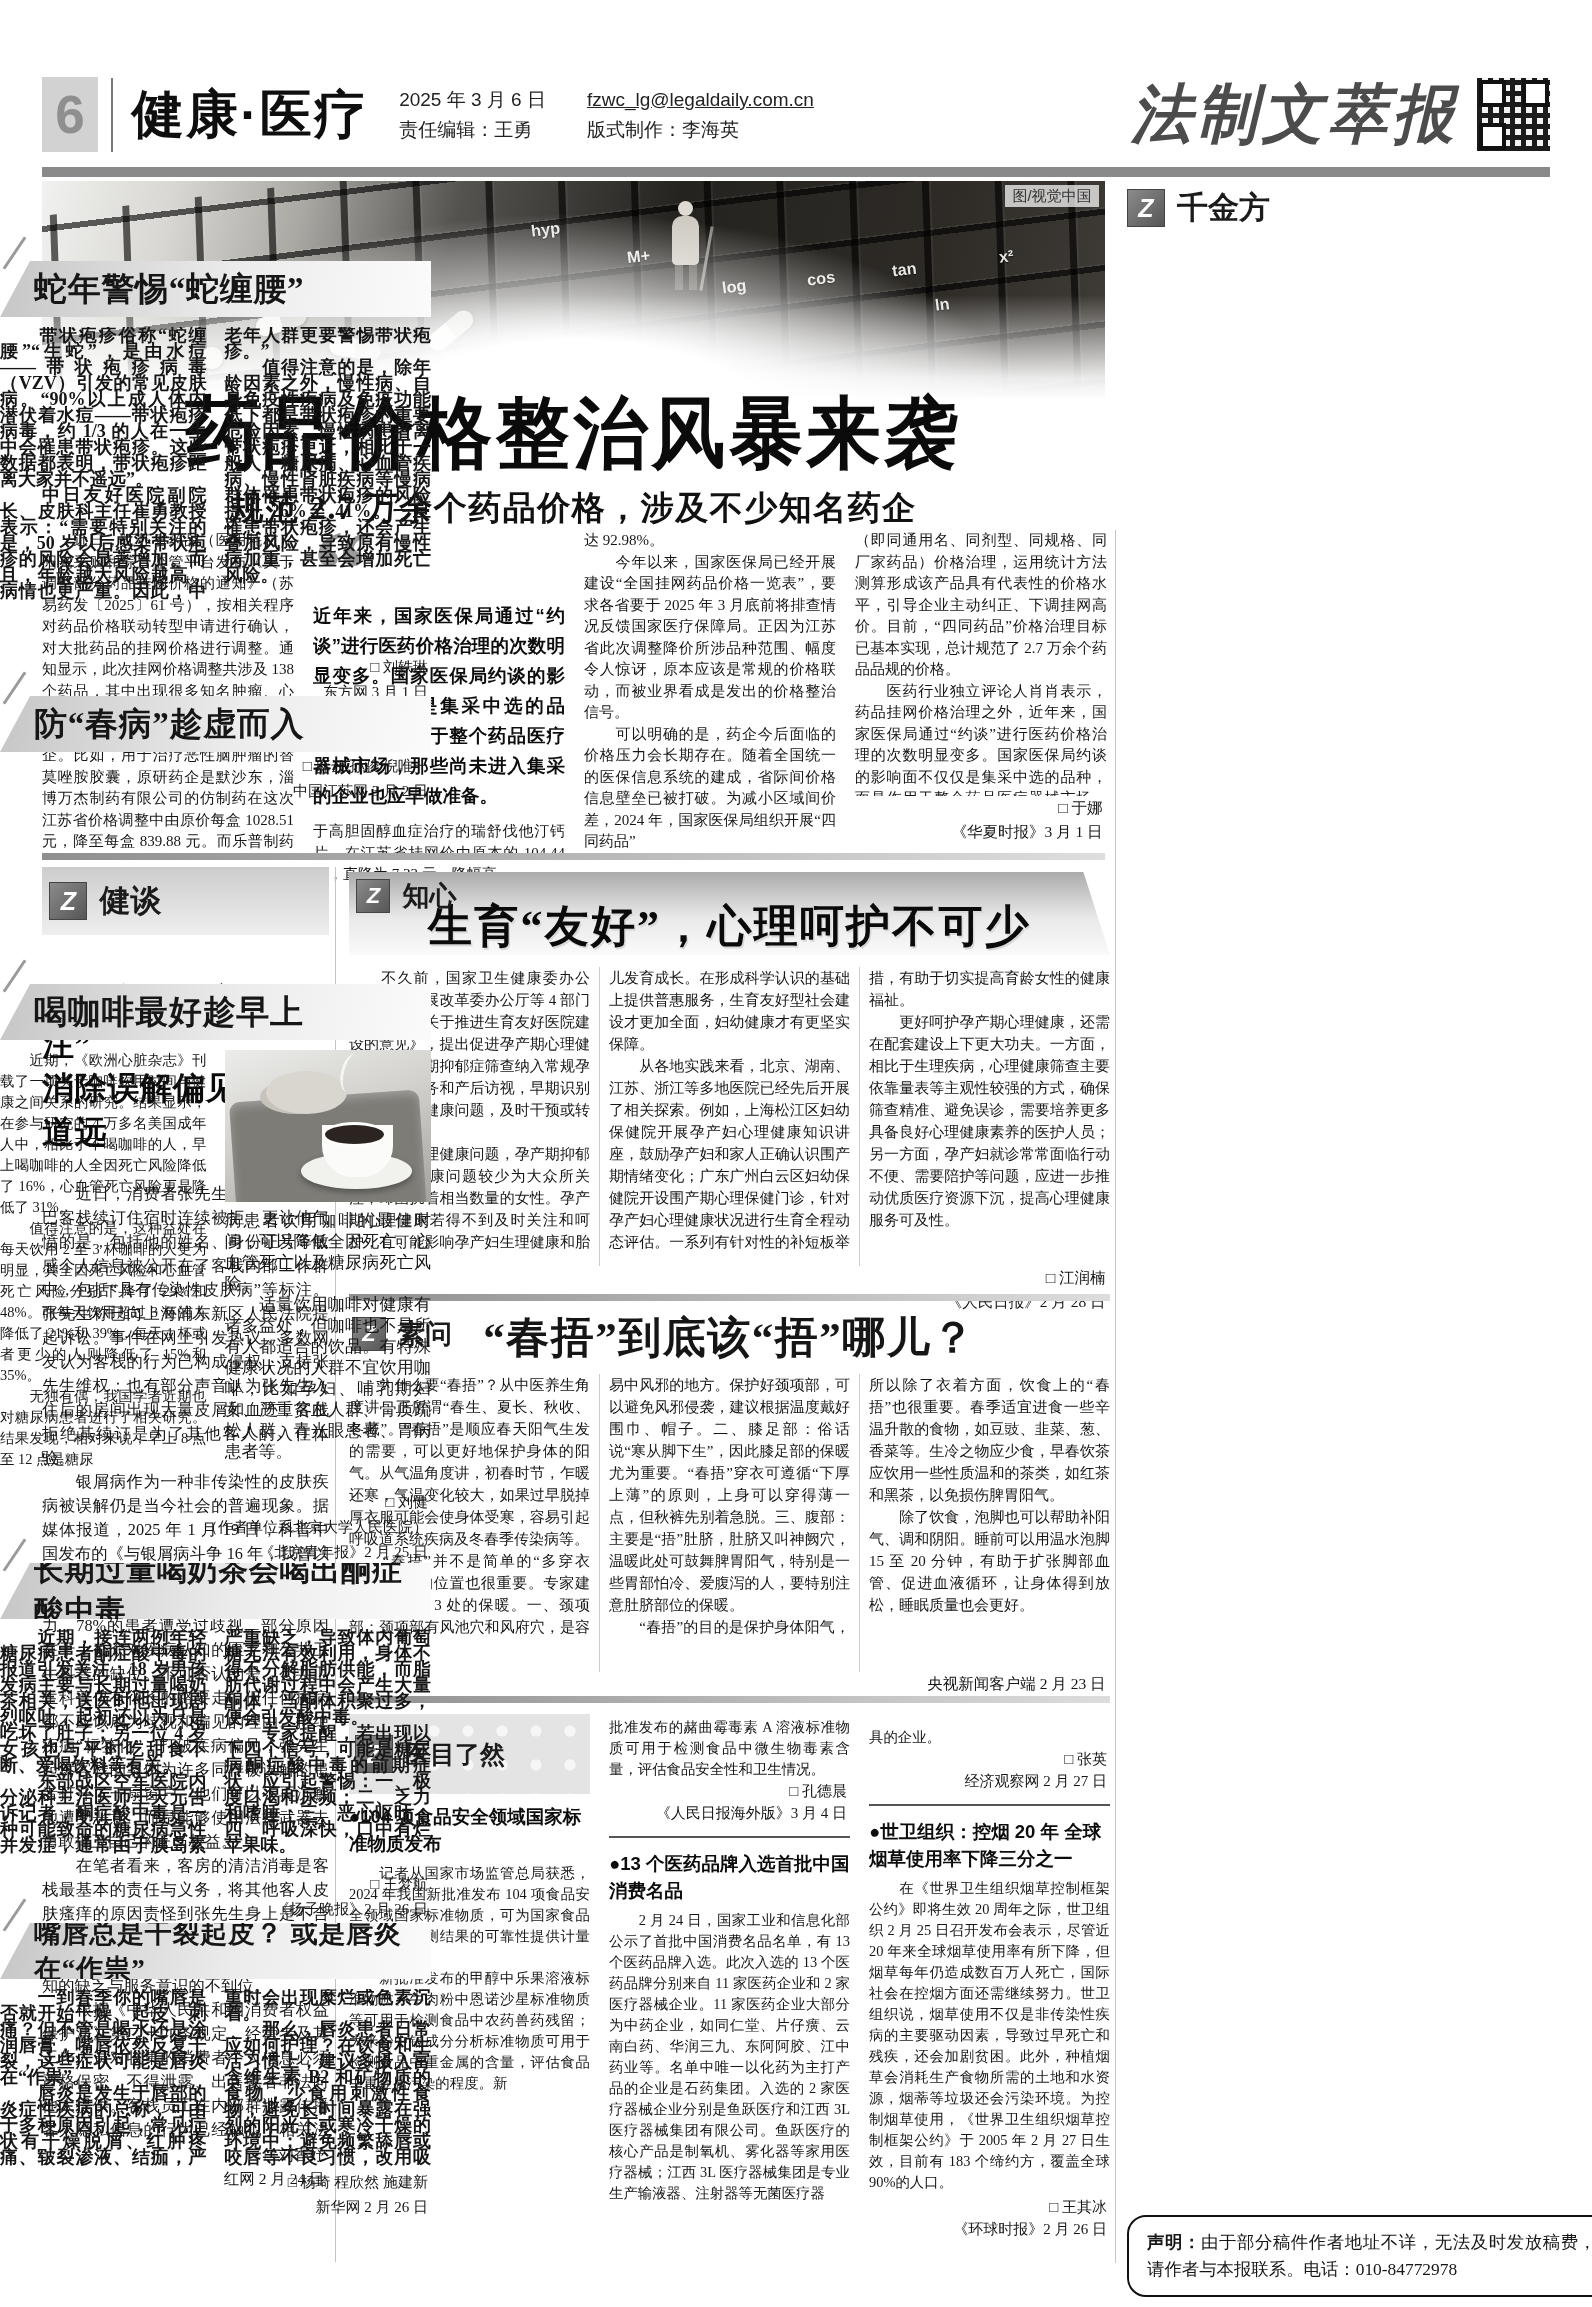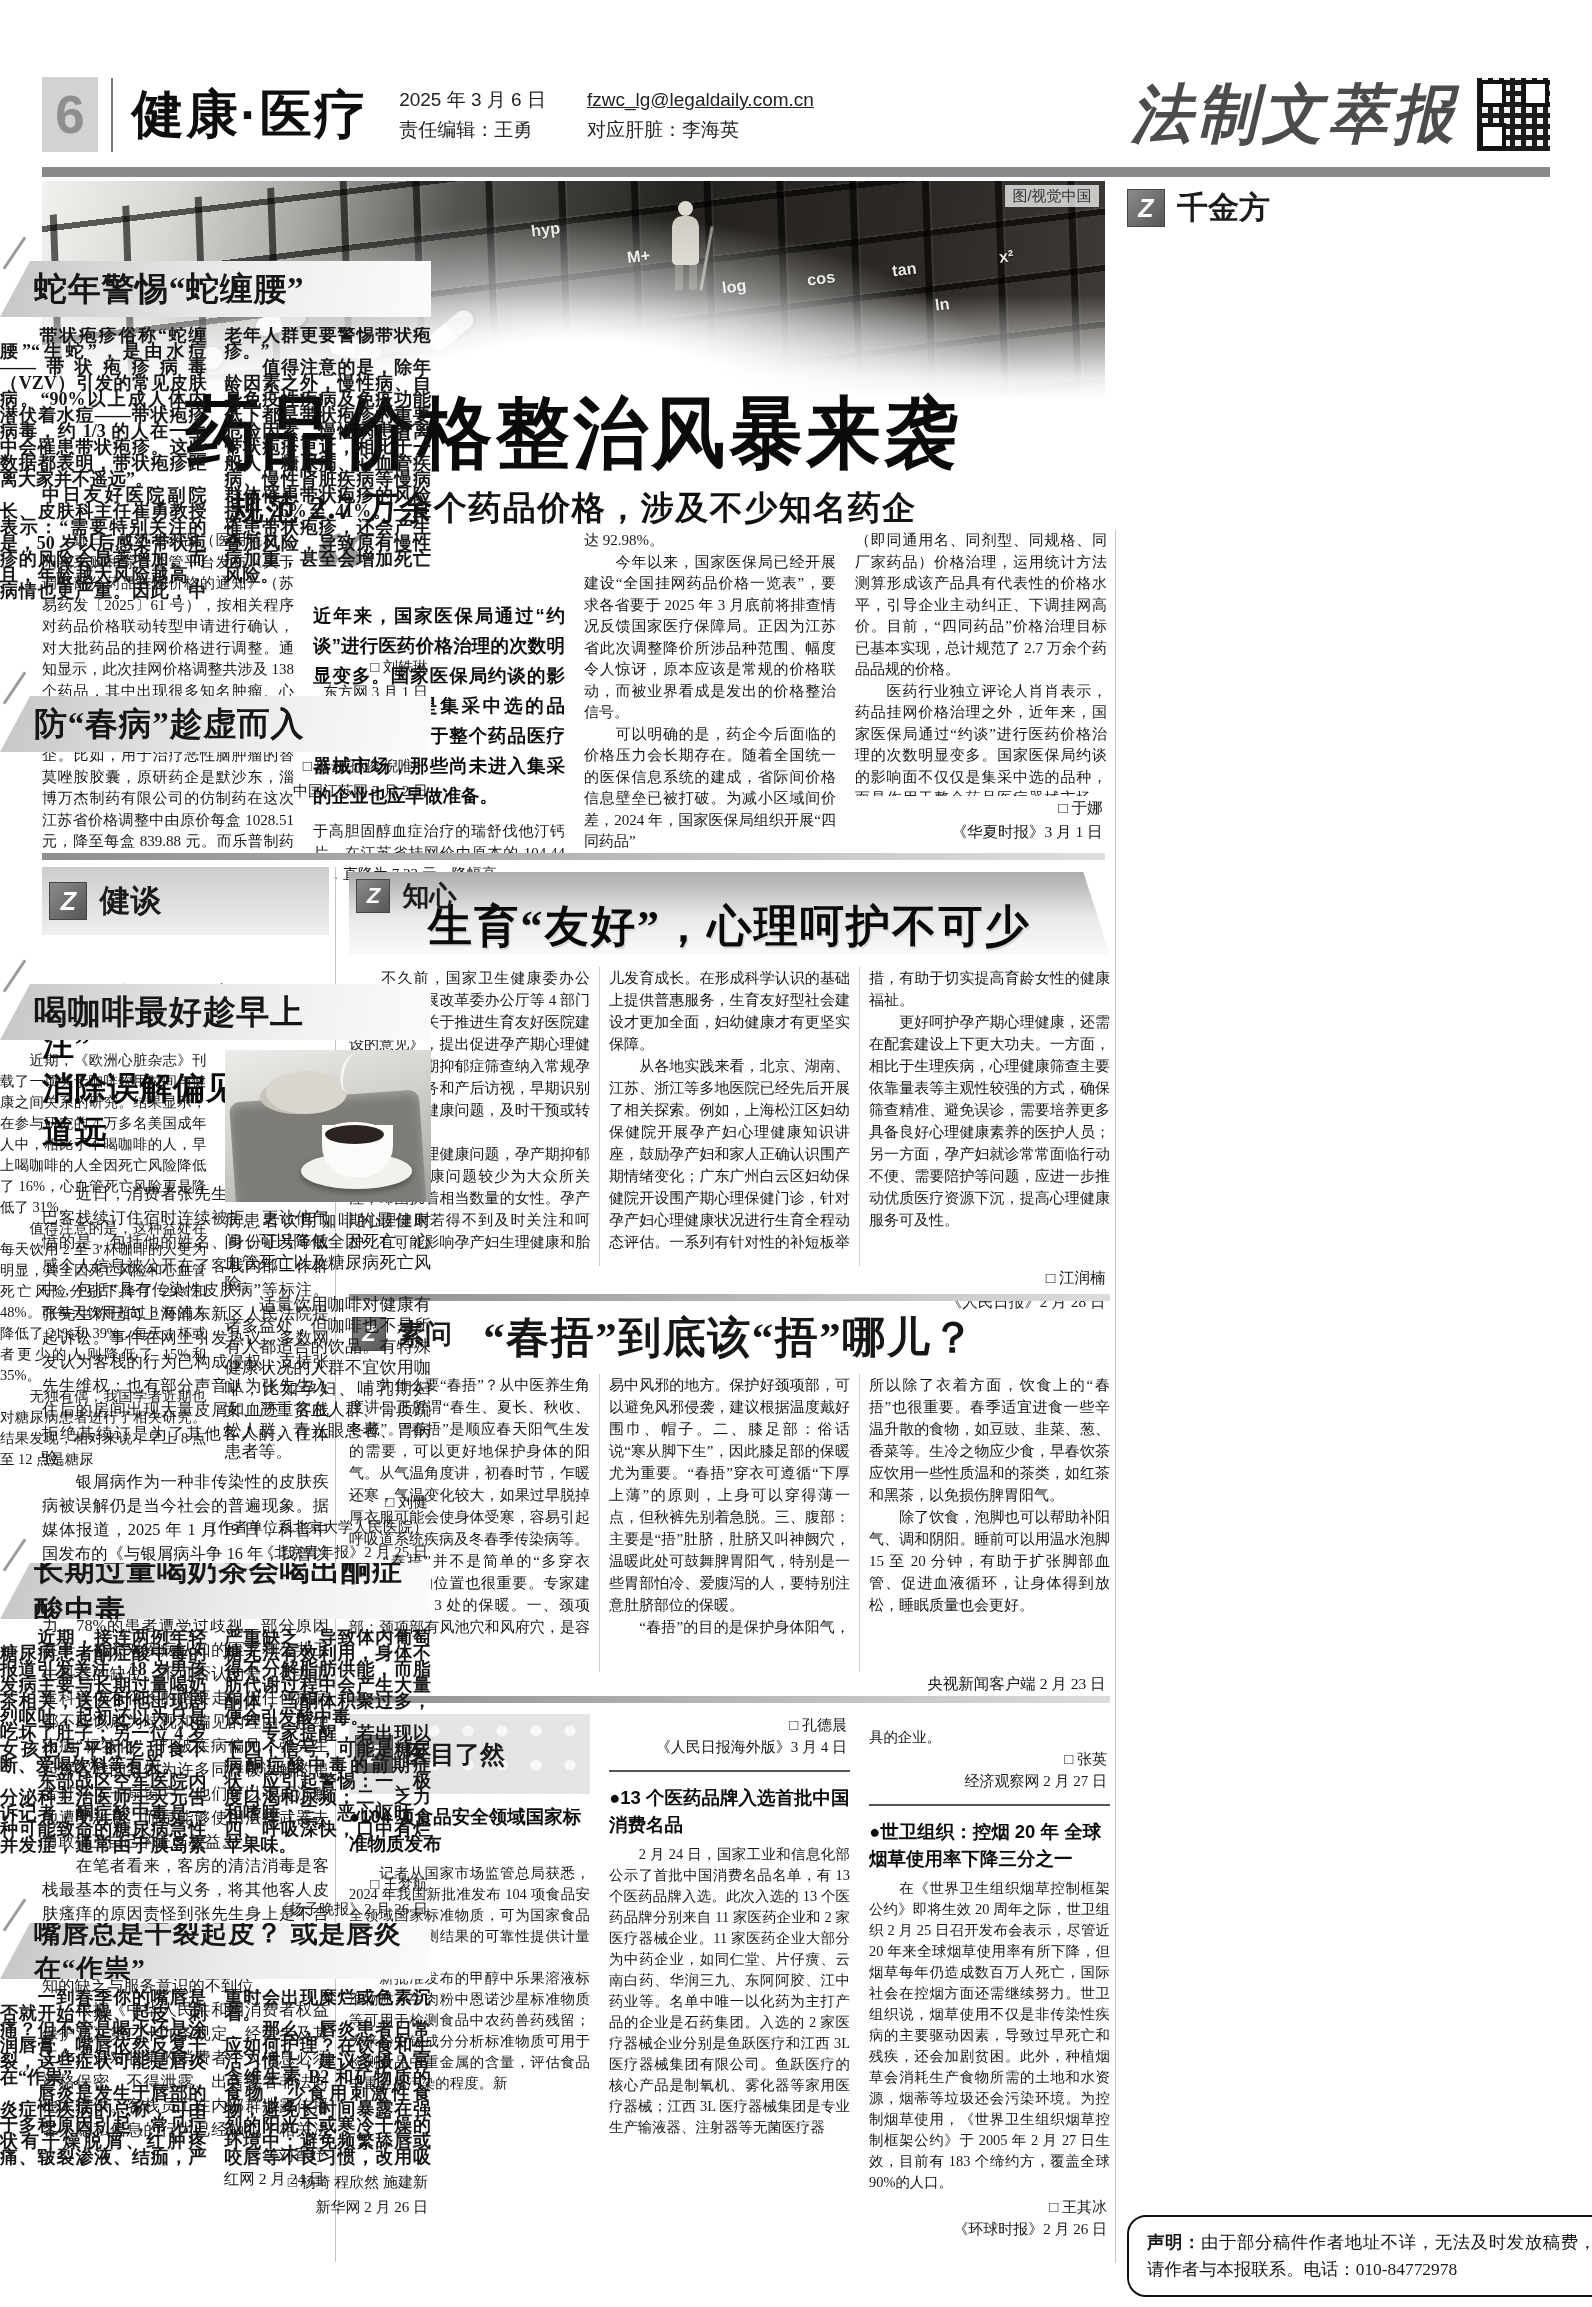--- a/index.html
+++ b/index.html
@@ -125,21 +125,21 @@
   <div class="hdr" data-interactable="false">
     <div class="pageno" data-interactable="false">6</div>
     <div class="hdr-vline" data-interactable="false"></div>
     <div class="sec-title" data-interactable="false">健康·医疗</div>
     <div class="hdr-meta" data-interactable="false">
       <div data-interactable="false">2025 年 3 月 6 日</div>
       <div data-interactable="false">责任编辑：王勇</div>
     </div>
     <div class="hdr-meta2" data-interactable="false">
       <div class="hdr-email" data-interactable="false">fzwc_lg@legaldaily.com.cn</div>
-      <div data-interactable="false">对应肝脏：李海英</div>
+      <div data-interactable="false">版式制作：李海英</div>
     </div>
     <div class="masthead" data-interactable="false">法制文萃报</div>
     <div class="qr" data-interactable="false">
         <i class="a"></i>
         <i class="b"></i>
         <i class="c"></i>
       </div>
   </div>
   <div class="hdr-rule" data-interactable="false"></div>
 
@@ -248,20 +248,21 @@
         <div class="slogo" style="font-size:25px" data-interactable="false">
           <div class="zbox" data-interactable="false">Z</div>
           <span data-interactable="false">医目了然</span>
         </div>
       </div>
       <div class="ym-title" data-interactable="false">●104 项食品安全领域国家标准物质发布</div>
       <div class="ym-body flow" data-interactable="false">　　记者从国家市场监管总局获悉，2024 年我国新批准发布 104 项食品安全领域国家标准物质，可为国家食品安全相关检测结果的可靠性提供计量保障。
 　　新批准发布的甲醇中乐果溶液标准物质、牛肉粉中恩诺沙星标准物质等可用于检测食品中农药兽药残留；大米粉中镉成分分析标准物质可用于检测食品中重金属的含量，评估食品中重金属污染的程度。新</div>
     </div>
     <div class="ym-col" data-interactable="false">
+      <div class="ym-body flow" style="margin-top:3px" data-interactable="false">批准发布的赭曲霉毒素 A 溶液标准物质可用于检测食品中微生物毒素含量，评估食品安全性和卫生情况。</div>
       <div class="ym-sig" data-interactable="false">□ 孔德晨</div>
       <div class="ym-sig" data-interactable="false">《人民日报海外版》3 月 4 日</div>
       <div class="ym-rule" data-interactable="false"></div>
       <div class="ym-title" data-interactable="false">●13 个医药品牌入选首批中国消费名品</div>
       <div class="ym-body flow" data-interactable="false">　　2 月 24 日，国家工业和信息化部公示了首批中国消费名品名单，有 13 个医药品牌入选。此次入选的 13 个医药品牌分别来自 11 家医药企业和 2 家医疗器械企业。11 家医药企业大部分为中药企业，如同仁堂、片仔癀、云南白药、华润三九、东阿阿胶、江中药业等。名单中唯一以化药为主打产品的企业是石药集团。入选的 2 家医疗器械企业分别是鱼跃医疗和江西 3L 医疗器械集团有限公司。鱼跃医疗的核心产品是制氧机、雾化器等家用医疗器械；江西 3L 医疗器械集团是专业生产输液器、注射器等无菌医疗器</div>
     </div>
     <div class="ym-col" data-interactable="false">
       <div class="ym-body flow" style="margin-top:13px" data-interactable="false">具的企业。</div>
       <div class="ym-sig" data-interactable="false">□ 张英</div>
       <div class="ym-sig" data-interactable="false">经济观察网 2 月 27 日</div>

